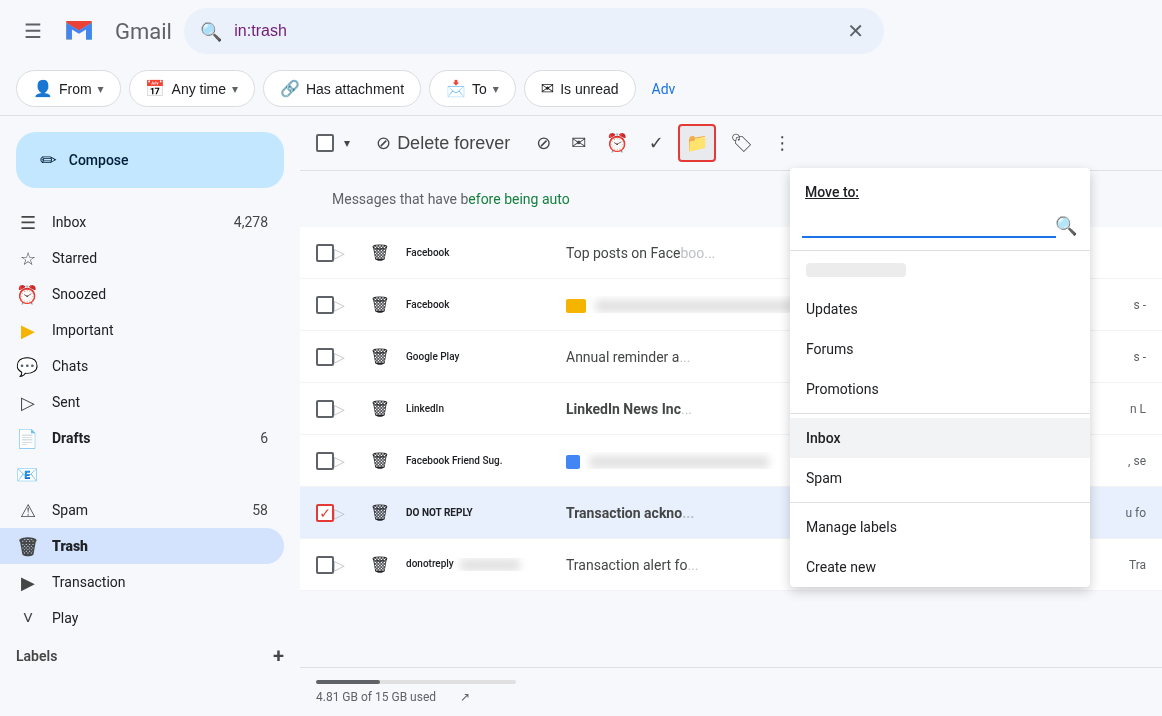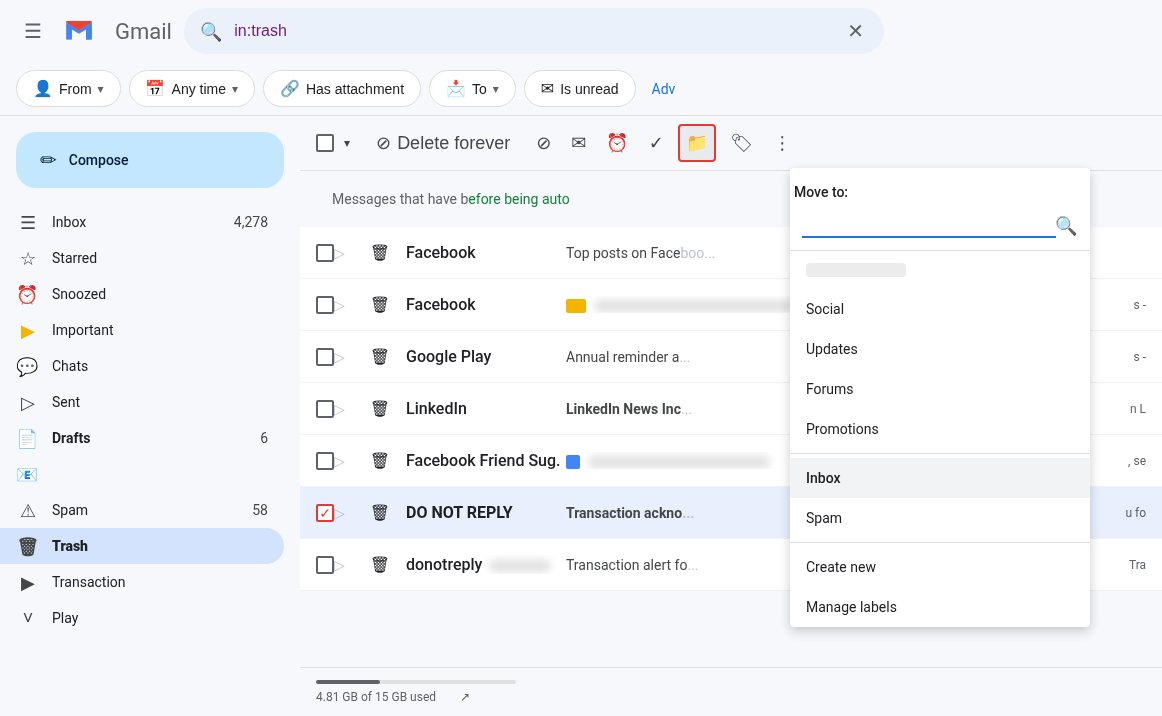--- a/index.html
+++ b/index.html
@@ -41,39 +41,39 @@
     .email-section { flex: 1; overflow: hidden; display: flex; flex-direction: column; position: relative; }
     .toolbar { display: flex; align-items: center; padding: 8px 16px; gap: 8px; border-bottom: 1px solid #e0e0e0; background: #f6f8fc; }
     .toolbar-btn { background: none; border: none; cursor: pointer; color: #444746; font-size: 18px; padding: 6px; border-radius: 50%; display: flex; align-items: center; justify-content: center; }
     .toolbar-btn.highlighted { background: #e8eaed; border: 2px solid #e53935; border-radius: 4px; }
 
     .email-list { overflow-y: auto; flex: 1; }
     .email-message { display: flex; align-items: center; padding: 0 16px; height: 52px; border-bottom: 1px solid #f1f3f4; cursor: pointer; background: white; }
     .email-message.selected { background: #e8f0fe; }
     .email-forward { width: 24px; margin-right: 8px; color: #bdc1c6; flex-shrink: 0; }
     .email-sender-icon { width: 28px; height: 28px; margin-right: 12px; flex-shrink: 0; display: flex; align-items: center; justify-content: center; }
-    .email-sender { width: 160px; flex-shrink: 0; font-size: 16px; font-weight: 500; overflow: hidden; text-overflow: ellipsis; white-space: nowrap; }
+    .email-sender { width: 160px; flex-shrink: 0; font-size: 10px; font-weight: 500; overflow: hidden; text-overflow: ellipsis; white-space: nowrap; }
     .email-body { flex: 1; font-size: 14px; color: #444746; overflow: hidden; text-overflow: ellipsis; white-space: nowrap; }
     .email-meta { flex-shrink: 0; text-align: right; font-size: 12px; color: #5f6368; width: 100px; overflow: hidden; text-overflow: ellipsis; white-space: nowrap; }
 
     .empty-message { padding: 20px 32px; color: #5f6368; font-size: 14px; }
 
     
     .checkbox { width: 18px; height: 18px; border: 2px solid #5f6368; border-radius: 2px; cursor: pointer; display: flex; align-items: center; justify-content: center; background: white; }
     .checkbox.checked-red { background: white; border: 2px solid #e53935; }
 
     
     .storage-bar-container { padding: 12px 16px; border-top: 1px solid #e0e0e0; background: #f6f8fc; }
     .storage-bar-track { height: 4px; background: #e0e0e0; border-radius: 2px; width: 200px; margin-bottom: 6px; }
     .storage-bar-fill { height: 4px; background: #5f6368; border-radius: 2px; width: 32%; }
     .storage-text { font-size: 12px; color: #5f6368; display: flex; align-items: center; gap: 24px; }
 
     
     .dropdown-overlay { position: absolute; top: 52px; left: 490px; width: 300px; background: white; border-radius: 4px; box-shadow: 0 4px 12px rgba(0,0,0,0.2); z-index: 100; }
-    .move-to-header { padding: 16px 4px 8px; font-size: 14px; color: #202124; font-weight: 500; }
+    .move-to-header { padding: 16px 15px 8px; font-size: 14px; color: #202124; font-weight: 500; text-decoration: underline; }
     .move-to-search { display: flex; align-items: center; padding: 4px 12px 12px; border-bottom: 1px solid #e0e0e0; }
     .move-to-input { flex: 1; border: none; border-bottom: 2px solid #1a73e8; outline: none; font-size: 14px; padding: 4px 0; }
     .move-to-search-icon { color: #5f6368; font-size: 18px; }
     .blurred-item { padding: 12px 16px; }
     .blurred-block { height: 14px; background: #e0e0e0; border-radius: 4px; width: 100px; opacity: 0.6; }
     .dropdown-item { padding: 12px 16px; cursor: pointer; font-size: 14px; color: #202124; }
     .dropdown-item.active { background: #f1f3f4; font-weight: 500; }
     .dropdown-divider { height: 1px; background: #e0e0e0; margin: 4px 0; }
 
     
@@ -182,20 +182,24 @@
     </div>
     <div class="nav-item">
       <span class="nav-icon">▶</span>
       <span class="nav-label">Transaction</span>
     </div>
     <div class="nav-item">
       <span class="nav-icon">˅</span>
       <span class="nav-label">Play</span>
     </div>
 
+    <div class="labels-header">
+      <span>Labels</span>
+      <span class="labels-plus">+</span>
+    </div>
   </div>
 
   <div class="email-section">
 
     <div class="toolbar">
       <div style="display:flex;align-items:center;gap:4px;">
         <div class="checkbox"></div>
         <button class="toolbar-btn" style="font-size:12px;">▾</button>
       </div>
       <button class="toolbar-btn" style="display:flex;align-items:center;gap:6px;border-radius:4px;padding:6px 12px;">
@@ -319,26 +323,25 @@
 
     <div class="dropdown-overlay">
       <div class="move-to-header">Move to:</div>
       <div class="move-to-search">
         <input class="move-to-input" value="" style="">
         <span class="move-to-search-icon">🔍</span>
       </div>
       <div class="blurred-item">
         <div class="blurred-block"></div>
       </div>
-      <div class="dropdown-item">Social</div>
       <div class="dropdown-item">Updates</div>
       <div class="dropdown-item">Forums</div>
       <div class="dropdown-item">Promotions</div>
       <div class="dropdown-divider"></div>
       <div class="dropdown-item active">Inbox</div>
       <div class="dropdown-item">Spam</div>
       <div class="dropdown-divider"></div>
+      <div class="dropdown-item">Manage labels</div>
       <div class="dropdown-item">Create new</div>
-      <div class="dropdown-item">Manage labels</div>
     </div>
 
   </div>
 </div>
 
 </body></html>

